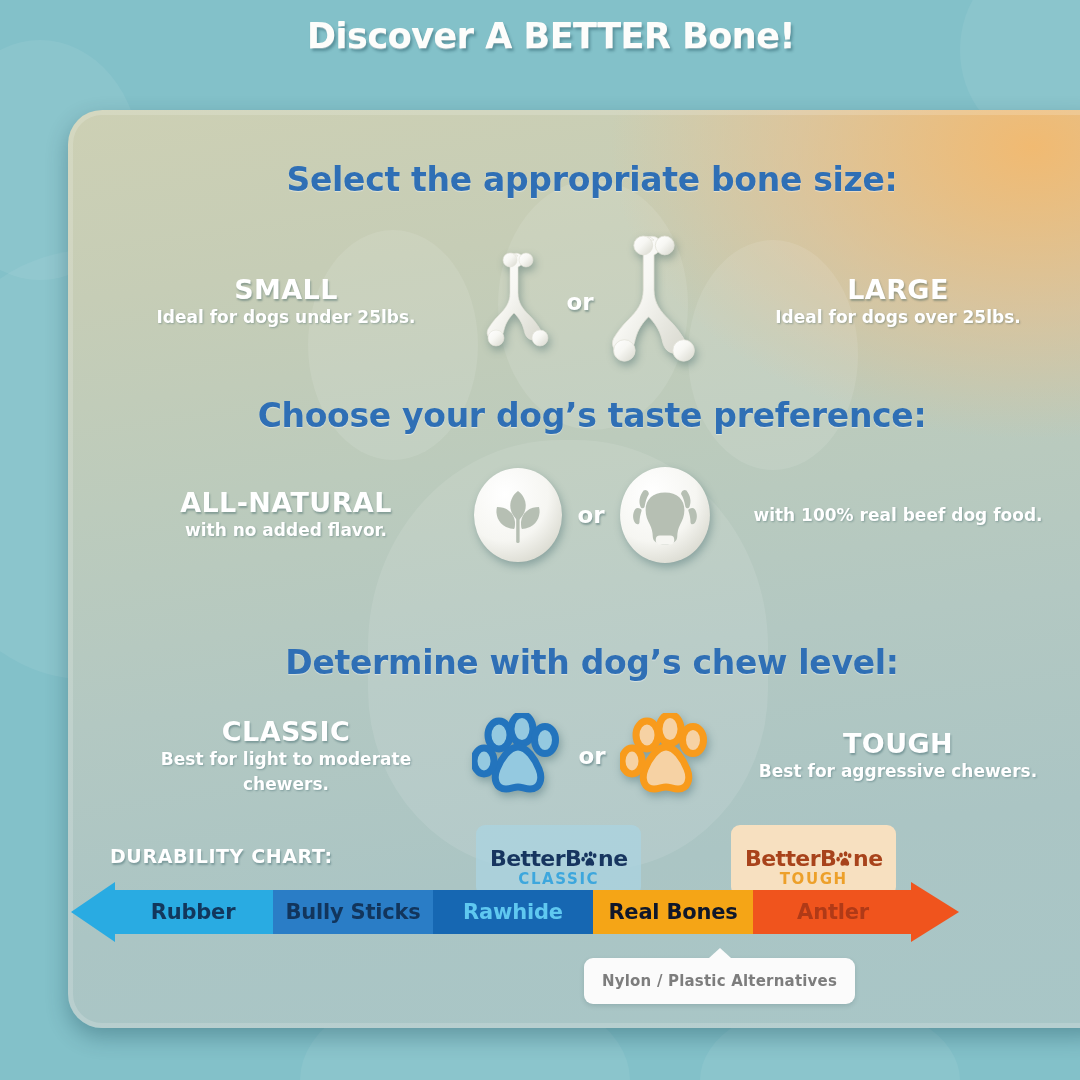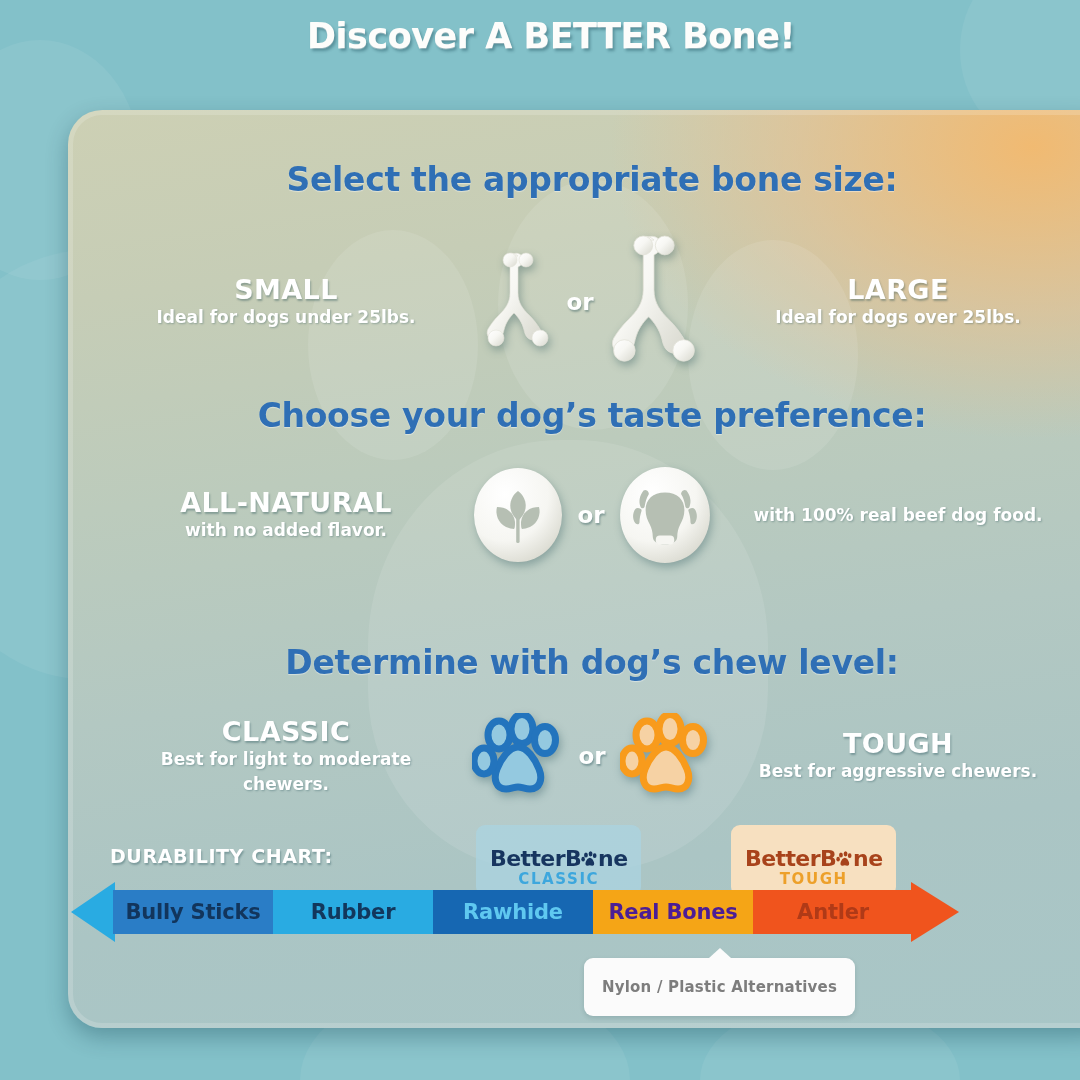--- a/index.html
+++ b/index.html
@@ -109,21 +109,21 @@
   .badge-classic .bb-line { color:#17355f; }
   .badge-classic .bb-sub { color:#3da7dd; }
   .badge-classic .tip { border-top:11px solid rgba(170,212,226,0.72); }
   .badge-tough { left:663px; top:715px; background:#f7e0c0; }
   .badge-tough .bb-line { color:#a8431b; }
   .badge-tough .bb-sub { color:#eda02a; }
   .badge-tough .tip { border-top:11px solid #f7e0c0; }
 
   .nylon {
     position:absolute; left:516px; top:848px;
-    background:#fbfbfb; border-radius:9px; padding:20px 18px;
+    background:#fbfbfb; border-radius:9px; padding:14px 18px;
     font-family:"DejaVu Sans", sans-serif; font-weight:bold; font-size:15px;
     color:#7d7d7d; letter-spacing:0.2px; white-space:nowrap;
     box-shadow:0 2px 5px rgba(0,40,50,0.14);
   }
   .nylon .tip-up {
     position:absolute; top:-10px; left:50%; margin-left:-11px;
     width:0; height:0; border-left:11px solid transparent; border-right:11px solid transparent;
     border-bottom:10px solid #fbfbfb;
   }
 
@@ -324,24 +324,24 @@
         <span>ne</span>
       </div>
       <div class="bb-sub">TOUGH</div>
       <div class="tip"></div>
     </div>
 
     <div class="dur-wrap">
       <div class="arrow-left"></div>
       <div class="arrow-right"></div>
       <div class="dur-bar">
+        <div class="dur-seg" style="background:#29abe2;color:#12375c;">Rubber</div>
         <div class="dur-seg" style="background:#2a7dc6;color:#12355c;">Bully Sticks</div>
-        <div class="dur-seg" style="background:#29abe2;color:#12375c;">Rubber</div>
         <div class="dur-seg" style="background:#1667b2;color:#5fc8f0;">Rawhide</div>
-        <div class="dur-seg" style="background:#f5a516;color:#4c1d95;">Real Bones</div>
+        <div class="dur-seg" style="background:#f5a516;color:#0f172a;">Real Bones</div>
         <div class="dur-seg" style="background:#f0541d;color:#b03a17;">Antler</div>
       </div>
     </div>
 
     <div class="nylon">
       <div class="tip-up"></div>
       <span>Nylon / Plastic Alternatives</span>
     </div>
 
   </div>

